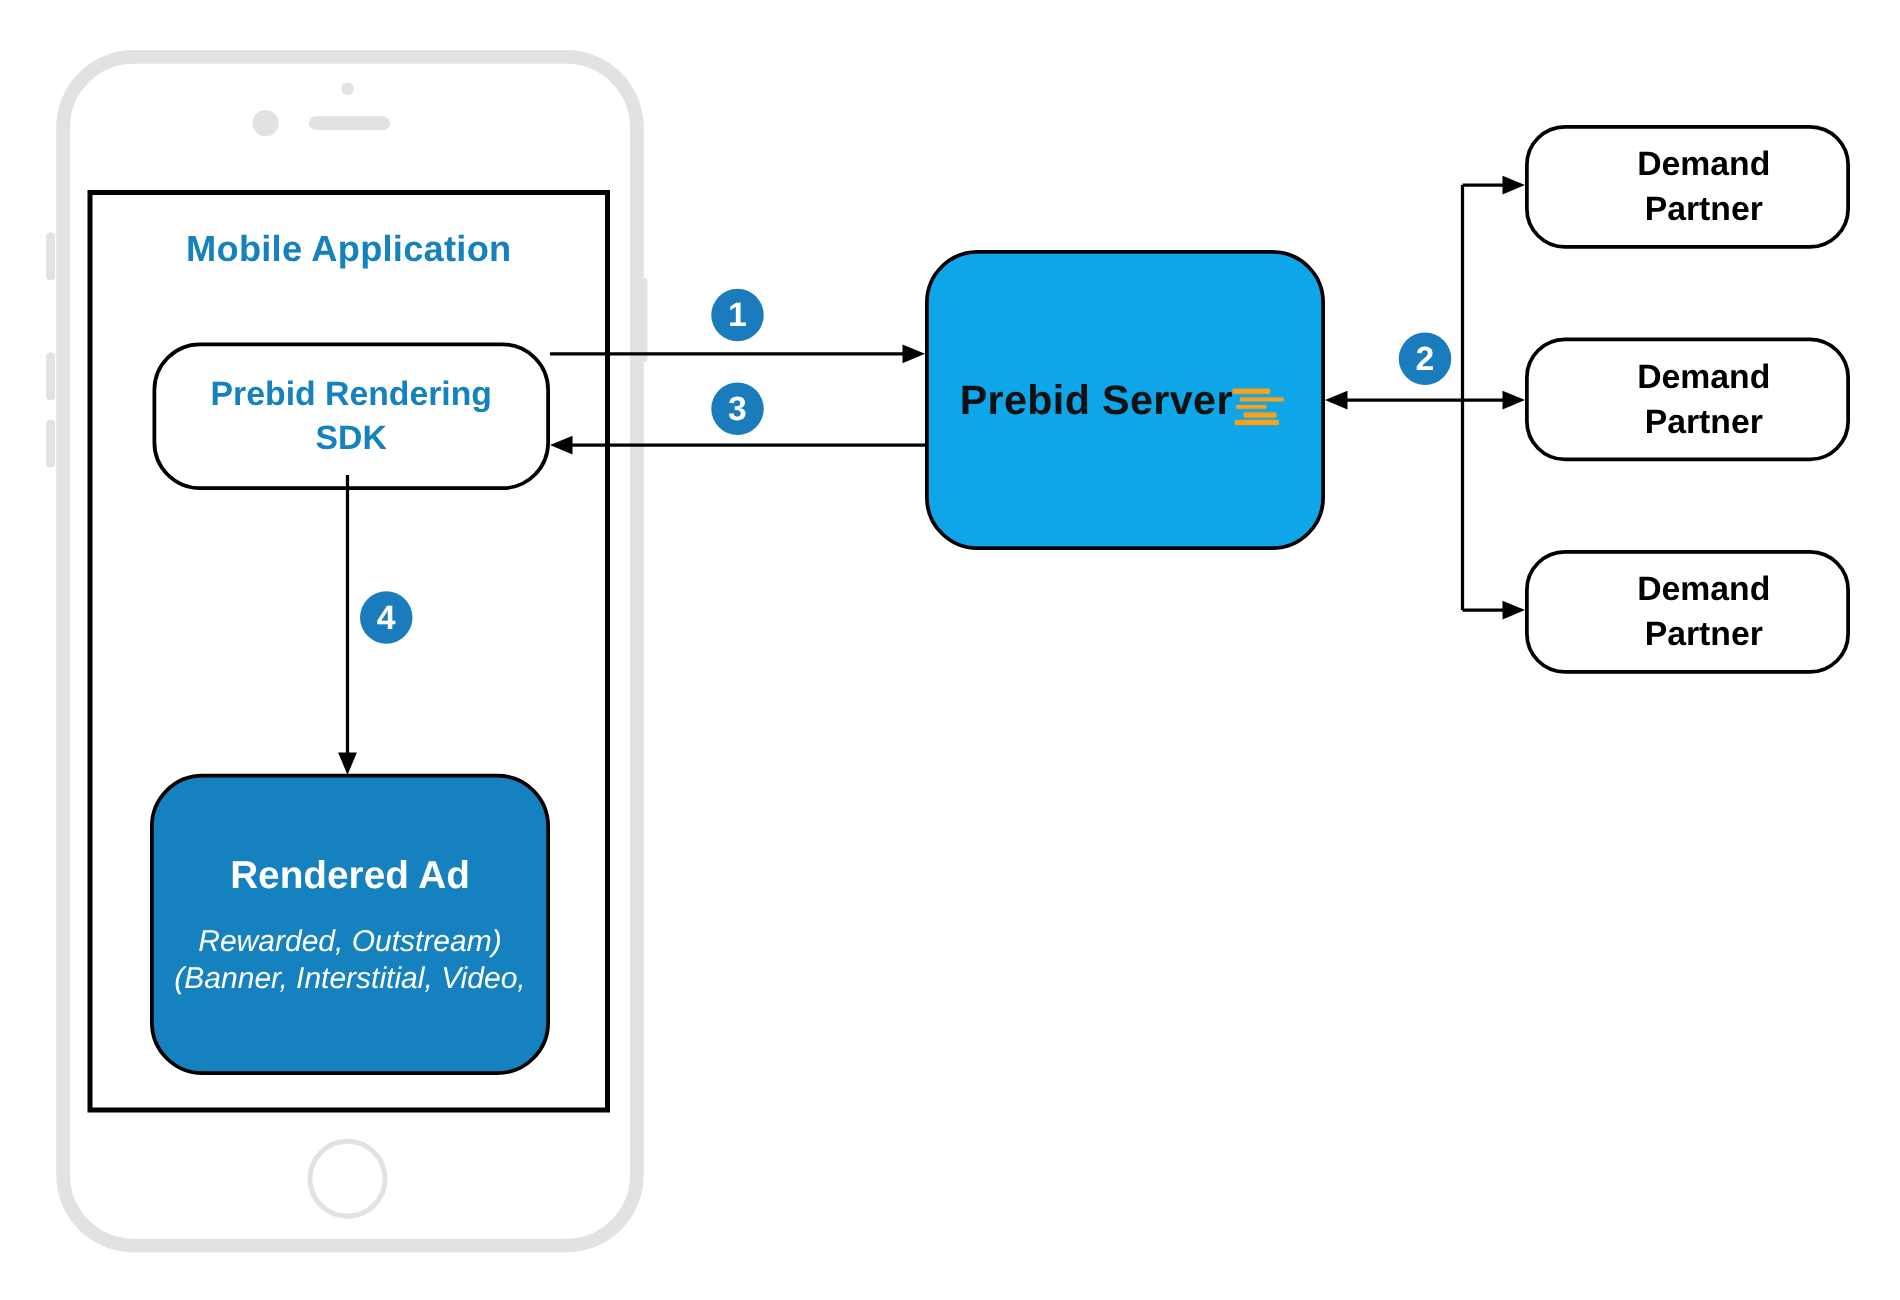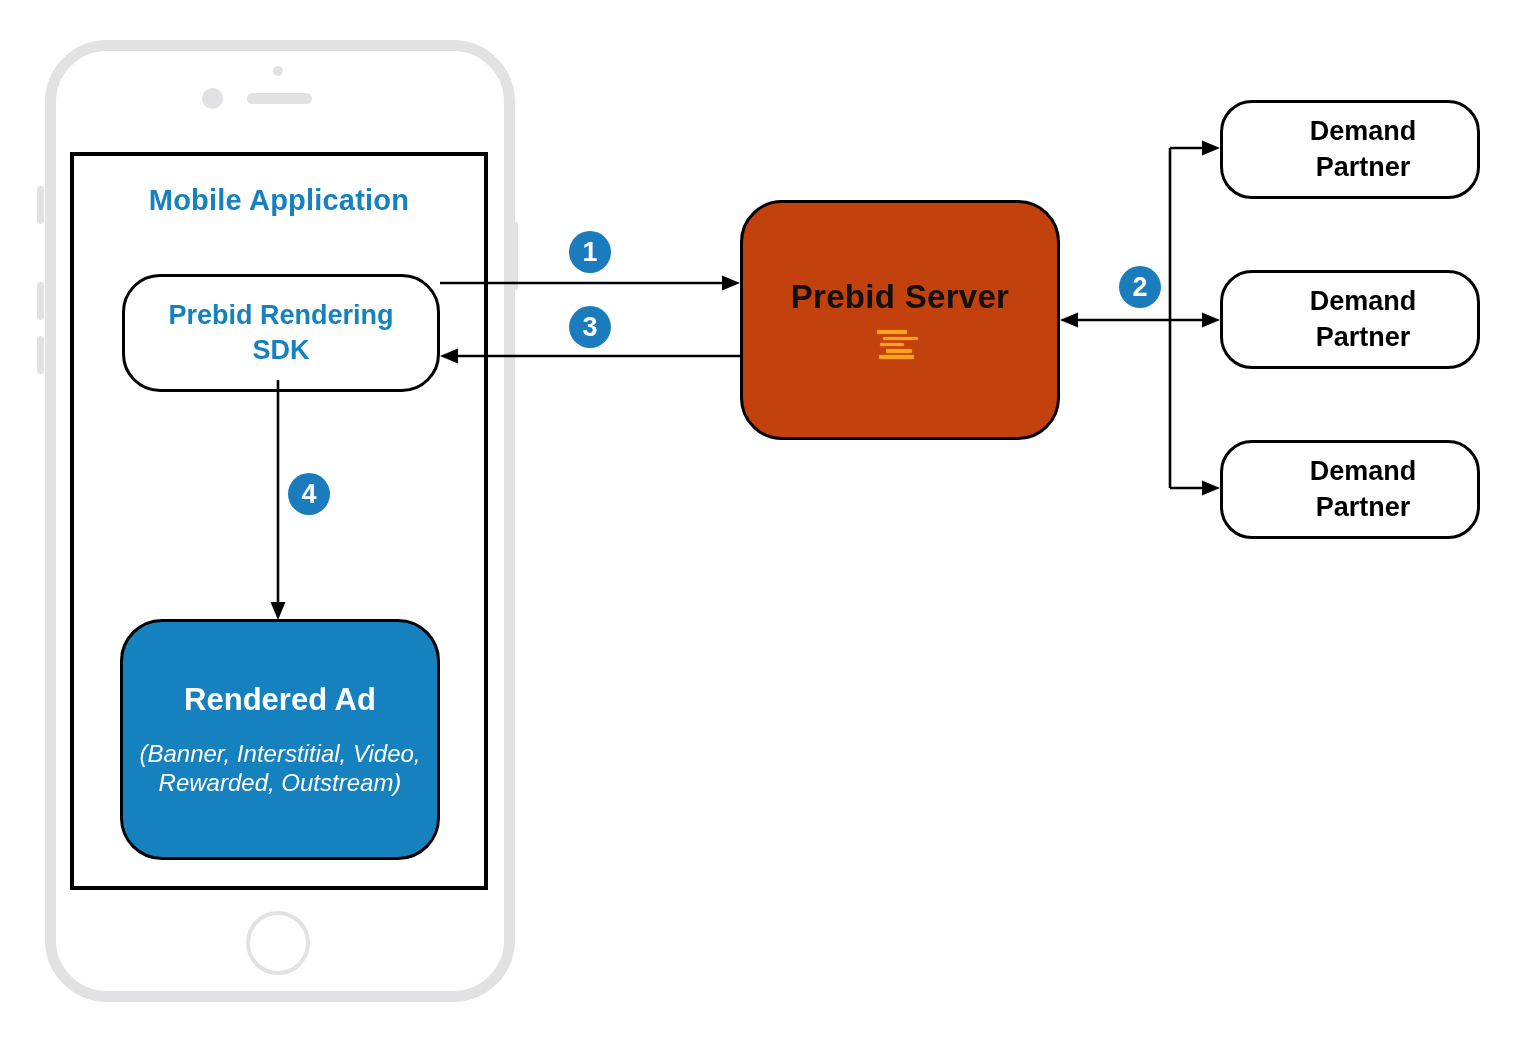--- a/index.html
+++ b/index.html
@@ -52,22 +52,22 @@
     box-sizing:border-box;border:3px solid #000;border-radius:42px;background:var(--ad-box-fill);
     display:flex;flex-direction:column;align-items:center;justify-content:center;
     color:#ffffff;text-align:center;
   }
   .ad-title{font-weight:bold;font-size:31px;margin-bottom:22px;}
   .ad-subtitle{font-style:italic;font-size:24px;line-height:1.18;}
 
   
   .server-box{
     position:absolute;left:740px;top:200px;width:320px;height:240px;
-    box-sizing:border-box;border:3px solid #000;border-radius:42px;background:#c2410c;
-    display:flex;flex-direction:column;align-items:center;justify-content:center;
+    box-sizing:border-box;border:3px solid #000;border-radius:42px;background:#0ea5e9;
+    display:flex;flex-direction:row;align-items:center;justify-content:center;
   }
   .server-label{color:#111;font-weight:bold;font-size:33px;letter-spacing:0.3px;}
   .prebid-logo{position:relative;width:46px;margin-top:14px;}
   .prebid-logo .bar{height:3.5px;background:var(--logo-orange);margin-bottom:2.8px;border-radius:1px;
     box-shadow:0 0 2px rgba(250,162,27,0.55);}
   .bar1{width:30px;margin-left:0px;}
   .bar2{width:35px;margin-left:6px;}
   .bar3{width:24px;margin-left:3px;}
   .bar4{width:26px;margin-left:9px;}
   .bar5{width:35px;margin-left:2px;}
@@ -119,22 +119,22 @@
   <div class="app-title">Mobile Application</div>
 
   <div class="sdk-box">
     <span>Prebid Rendering</span>
     <span>SDK</span>
   </div>
 
   <div class="ad-box">
     <div class="ad-title">Rendered Ad</div>
     <div class="ad-subtitle">
+      <span style="display:block">Rewarded, Outstream)</span>
       <span style="display:block">(Banner, Interstitial, Video,</span>
-      <span style="display:block">Rewarded, Outstream)</span>
     </div>
   </div>
 
   <div class="server-box">
     <div class="server-label">Prebid Server</div>
     <div class="prebid-logo">
       <div class="bar bar1"></div>
       <div class="bar bar2"></div>
       <div class="bar bar3"></div>
       <div class="bar bar4"></div>

